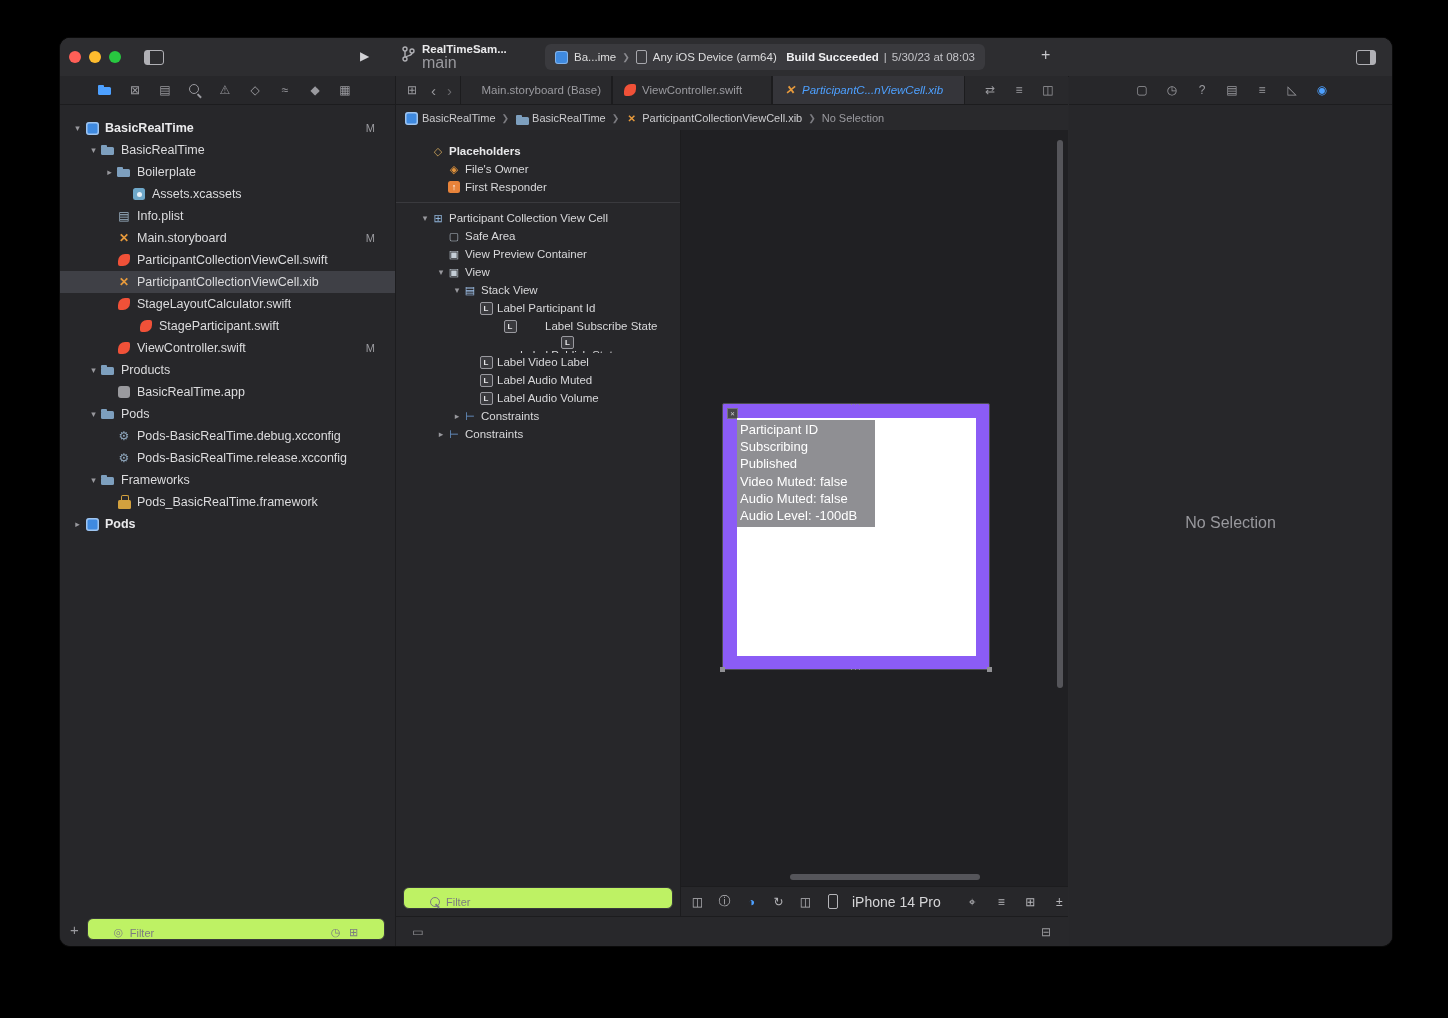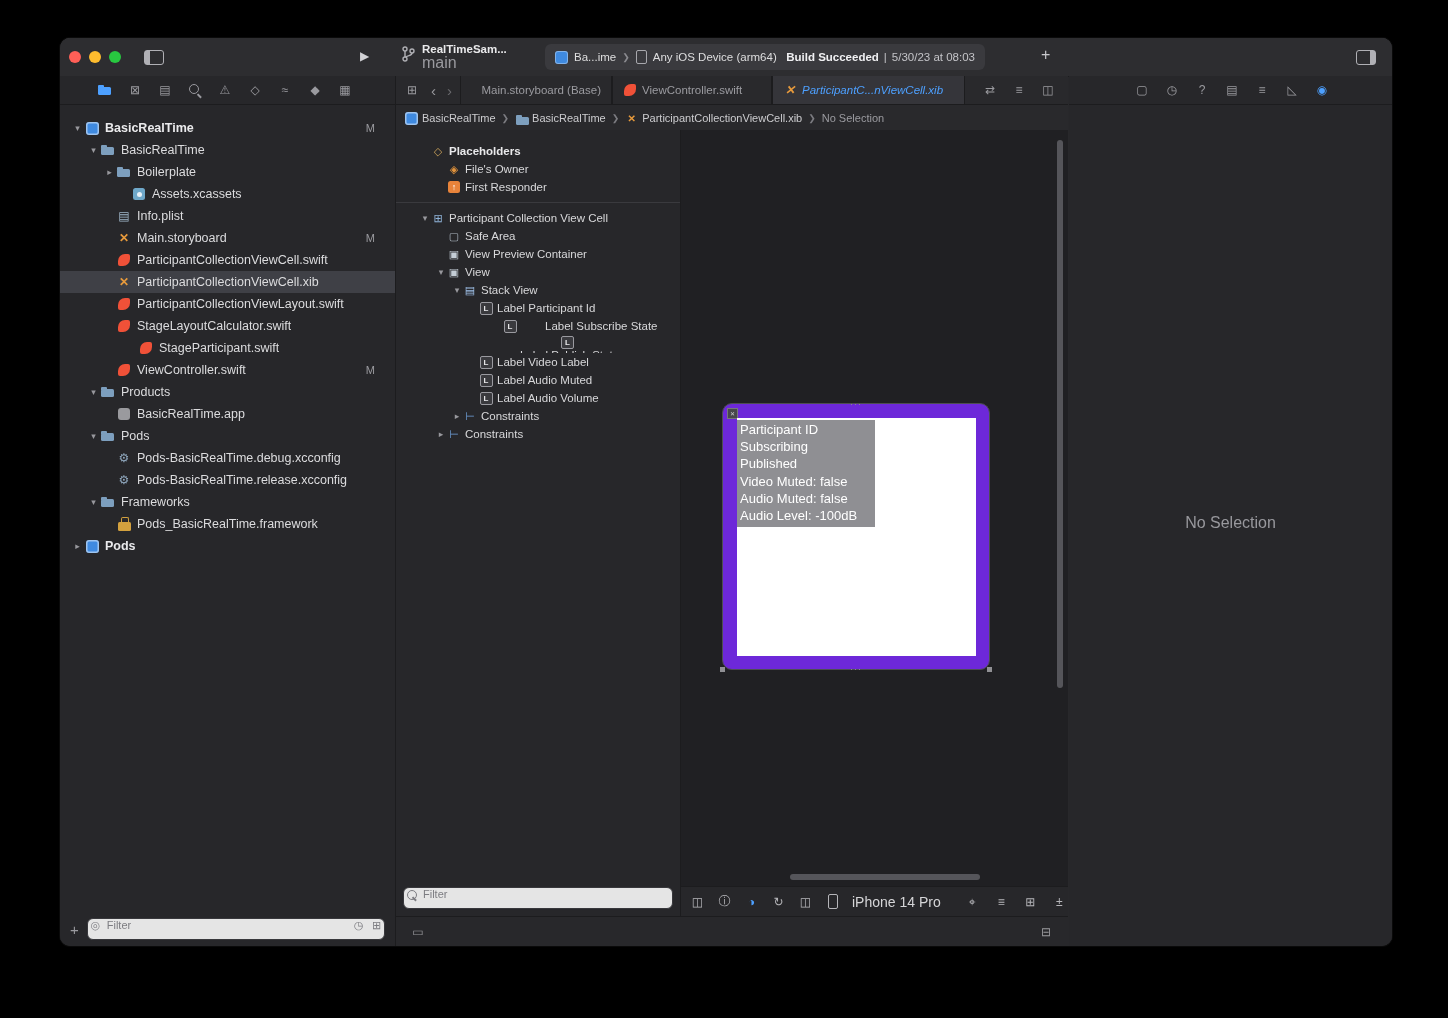--- a/index.html
+++ b/index.html
@@ -65,21 +65,21 @@
   .ntab.sel .ic{color:#4da0ff}
   .file-tree{position:absolute;top:28px;left:0;right:0;bottom:36px;padding-top:13px;overflow:hidden}
   .trow{height:22px;display:flex;align-items:center;font-size:12.5px;color:#dcdcde;padding-right:20px}
   .trow.sel{background:#3f4046}
   .trow .ic{margin-right:5px}
   .tlabel{white-space:nowrap;overflow:hidden;text-overflow:ellipsis}
   .tlabel.bold{font-weight:700;color:#eaeaec}
   .badge{margin-left:auto;color:#9a9a9f;font-size:11px}
   .nav-bottom{position:absolute;left:0;right:0;bottom:0;height:34px;display:flex;align-items:center;padding:0 10px;gap:8px;box-sizing:border-box}
   .add-button{color:#9a9a9f;font-size:15px}
-  .filter-field{flex:1;height:20px;background:#e5e5e5;border:1px solid #38383c;border-radius:6px;display:flex;align-items:flex-start;padding:0 1px;gap:5px;color:#7c7c81;font-size:11px}
+  .filter-field{flex:1;height:20px;background:#bef264;border:1px solid #38383c;border-radius:6px;display:flex;align-items:flex-end;padding:0 24px;gap:5px;color:#7c7c81;font-size:11px}
   .filter-field .ph{flex:1;white-space:nowrap;overflow:hidden}
   .filter-field .ic{width:13px;height:13px;font-size:11px;color:#7c7c81}
   
   .editor{position:absolute;left:336px;top:38px;width:672px;bottom:0}
   .tabstrip{height:28px;background:#29292c;border-bottom:1px solid #1c1c1e;display:flex;align-items:stretch}
   .strip-icons{display:flex;align-items:center;padding:0 8px;gap:11px;color:#9a9a9f;font-size:12px}
   .strip-icons .fwd{color:#6a6a6e}
   .tab-bar-tabs{display:flex;align-items:stretch}
   .tab{display:flex;align-items:center;gap:5px;padding:0 10px;border-left:1px solid #1c1c1e;border-right:1px solid #1c1c1e;
        font-size:11.5px;color:#9b9ba0;box-sizing:border-box;min-width:0}
@@ -101,21 +101,21 @@
   .orow{height:18px;display:flex;align-items:center;font-size:11.5px;color:#d8d8da;padding-right:8px}
   .orow .chev{width:12px}
   .orow .ic{width:14px;height:14px;margin-right:4px;font-size:11px}
   .olabel{white-space:nowrap;overflow:hidden;text-overflow:ellipsis}
   .olabel.bold{font-weight:700;color:#e9e9eb}
   .odivider{height:1px;background:#3a3a3e;margin:6px 0}
   .outline-filter{position:absolute;left:7px;right:7px;bottom:7px}
   
   .canvas-col{flex:1;position:relative;background:#202023}
   .canvas{position:absolute;left:0;right:0;top:0;bottom:30px;overflow:hidden}
-  .cell-frame{position:absolute;left:41px;top:273px;width:268px;height:267px;background:#6d28d9;border:1px solid #4e4e52;border-radius:10px;box-sizing:border-box}
+  .cell-frame{position:absolute;left:41px;top:273px;width:268px;height:267px;background:#8b5cf6;border:1px solid #4e4e52;border-radius:2px;box-sizing:border-box}
   .cell-close{position:absolute;left:4px;top:4px;width:9px;height:9px;background:#48484c;border:1px solid #77777b;display:flex;align-items:center;justify-content:center;color:#cfcfd3;font-size:6px}
   .cell-close::before{content:"✕"}
   .dots{position:absolute;left:50%;transform:translateX(-50%);color:#8e8e93;font-size:9px;letter-spacing:1px;line-height:5px}
   .dots::before{content:"···"}
   .dots.top{top:-2px}.dots.bottom{bottom:-3px}
   .corner{position:absolute;width:5px;height:5px;background:#909094;bottom:-3px}
   .corner.bl{left:-3px}.corner.br{right:-3px}
   .cell-content{position:absolute;left:14px;top:14px;right:13px;bottom:13px;background:#ffffff}
   .cell-overlay{position:absolute;left:0;top:2px;width:135px;background:rgba(134,134,138,.92);padding:1px 0 3px 3px}
   .cell-line{font-size:13px;line-height:17.2px;color:#ffffff;white-space:nowrap}
@@ -245,25 +245,20 @@
         </div>
         <div class="trow" style="padding-left: 43px;">
           <span class="chev"></span>
           <span class="ic ic-swift"></span>
           <span class="tlabel">ParticipantCollectionViewCell.swift</span>
         </div>
         <div class="trow sel" style="padding-left: 43px;">
           <span class="chev"></span>
           <span class="ic ic-xib">✕</span>
           <span class="tlabel">ParticipantCollectionViewCell.xib</span>
-        </div>
-        <div class="trow" style="padding-left: 43px;">
-          <span class="chev"></span>
-          <span class="ic ic-swift"></span>
-          <span class="tlabel">ParticipantCollectionViewLayout.swift</span>
         </div>
         <div class="trow" style="padding-left: 43px;">
           <span class="chev"></span>
           <span class="ic ic-swift"></span>
           <span class="tlabel">StageLayoutCalculator.swift</span>
         </div>
         <div class="trow" style="padding-left: 65px;">
           <span class="chev"></span>
           <span class="ic ic-swift"></span>
           <span class="tlabel">StageParticipant.swift</span>

